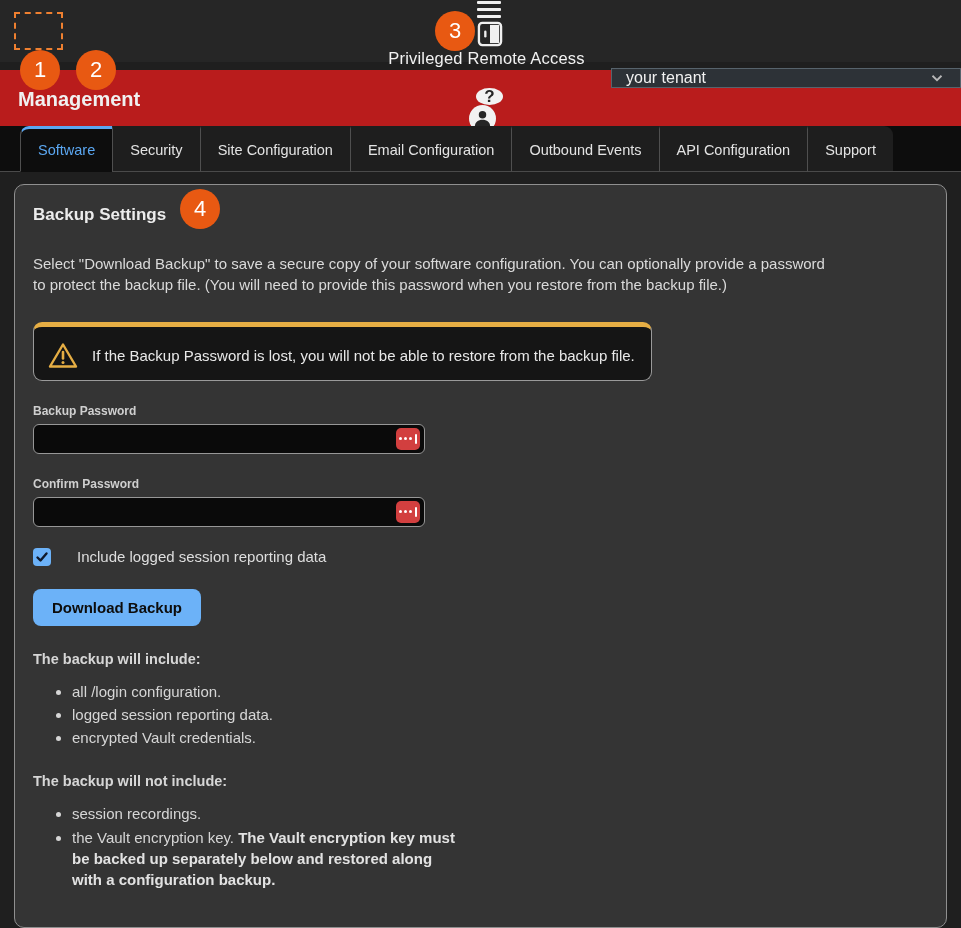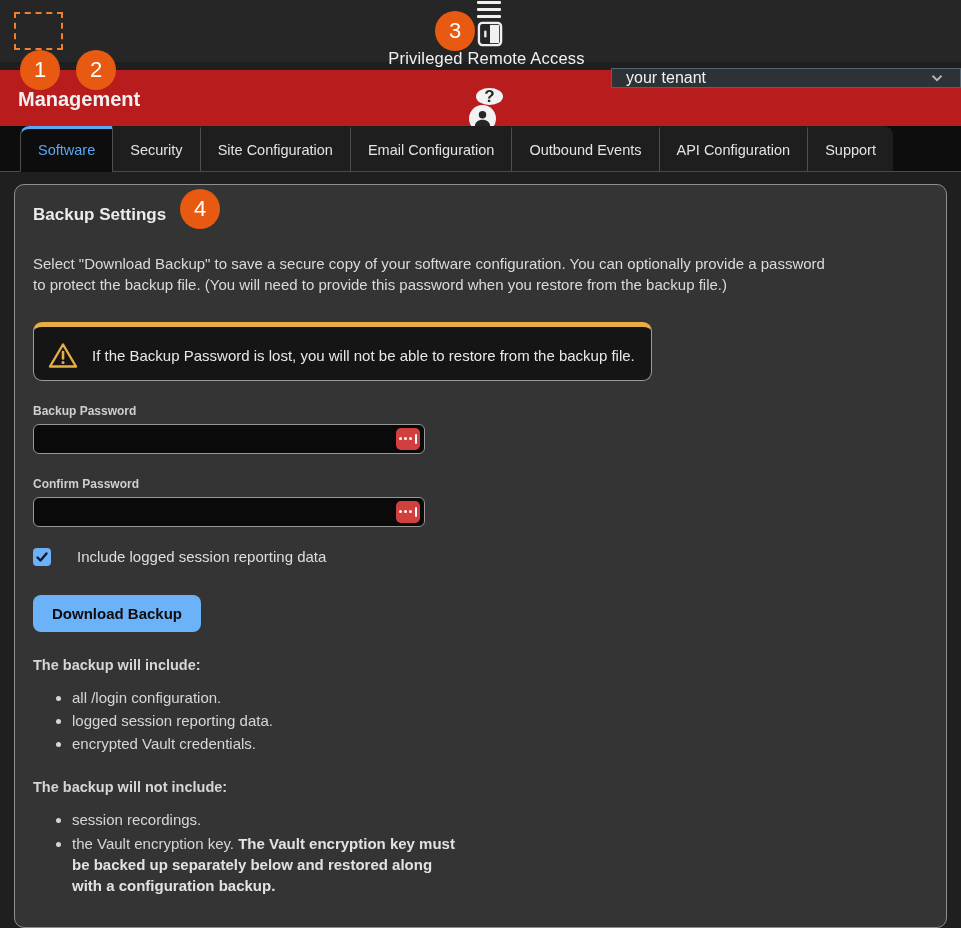--- a/index.html
+++ b/index.html
@@ -69,21 +69,21 @@
     color:#fff; padding:0 36px 0 10px; font-size:14px; font-family:inherit; }
   .pm-icon { position:absolute; right:5px; top:4px; width:24px; height:22px; background:#d23f3f; border-radius:5px;
     display:flex; align-items:center; justify-content:center; gap:2px; cursor:pointer; }
   .pm-icon .dot { width:3px; height:3px; background:#fff; border-radius:50%; }
   .pm-icon .caret { width:2px; height:10px; background:#fff; margin-left:1px; border-radius:1px; }
 
   .check-row { display:flex; align-items:center; gap:26px; margin-top:21px; font-size:15px; color:#dedede; }
   .checkbox { width:18px; height:18px; background:#6cb2f8; border-radius:4px; display:flex;
     align-items:center; justify-content:center; cursor:pointer; flex:none; }
 
-  .download-btn { margin-top:29px; background:#6cb2f8; color:#0d0d0d; font-weight:bold; font-size:15px;
+  .download-btn { margin-top:23px; background:#6cb2f8; color:#0d0d0d; font-weight:bold; font-size:15px;
     border:none; border-radius:8px; padding:10px 19px; cursor:pointer; font-family:inherit; display:block; }
 
   .list-heading { margin-top:25px; font-size:14.5px; font-weight:bold; color:#d6d6d6; }
   .backup-list { margin:14px 0 0; padding-left:39px; font-size:15px; line-height:1.42; color:#d6d6d6; }
   .backup-list li { margin:2px 0; }
   .exclude-list { max-width:430px; }
   .bold-note { font-weight:bold; color:#e2e2e2; }
 
   .footer-note { margin-top:32px; font-size:15px; line-height:1.5; color:#dadada; }
 </style>

